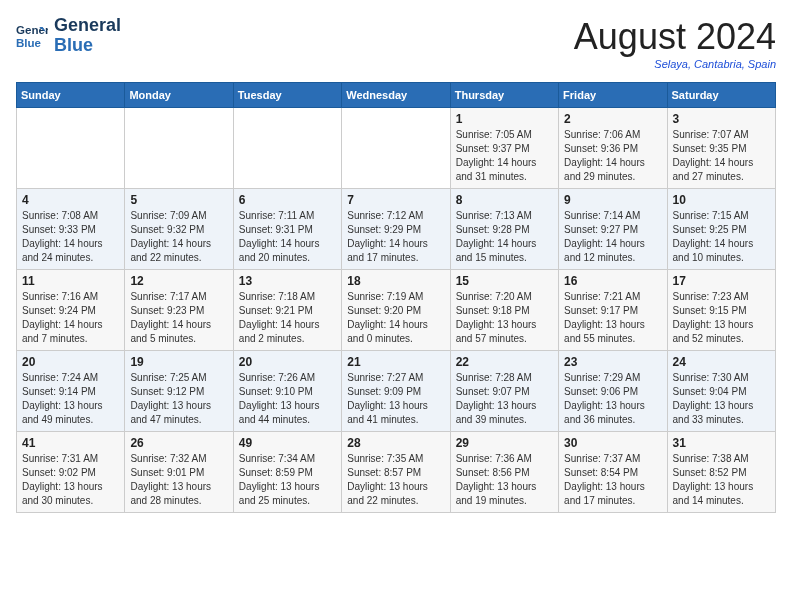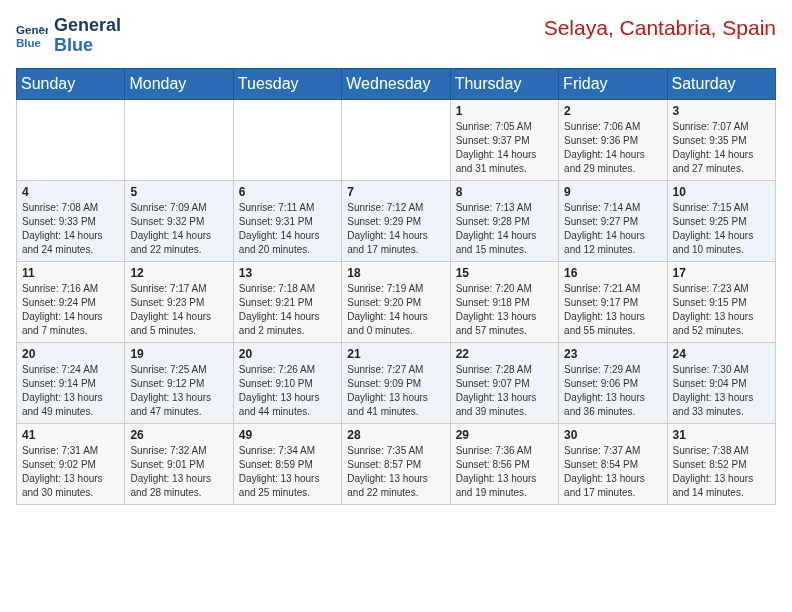--- a/index.html
+++ b/index.html
@@ -33,35 +33,36 @@
     }
     .title-block {
       text-align: right;
     }
     .month-title {
       font-size: 36px;
       font-weight: normal;
       color: #222;
     }
     .location {
-      font-size: 21px;
-      color: #b91c1c;
+      font-size: 11px;
+      color: #1d4ed8;
+      font-style: italic;
     }
     .calendar {
       width: 100%;
       border-collapse: collapse;
       font-size: 11px;
     }
     .calendar thead tr th {
       background: #2a6db5;
       color: #fff;
       padding: 6px 4px;
       text-align: left;
-      font-size: 16px;
-      font-weight: normal;
+      font-size: 11px;
+      font-weight: bold;
       border: 1px solid #1a5a9a;
     }
     .calendar tbody tr td {
       border: 1px solid #ccc;
       vertical-align: top;
       padding: 4px 5px;
       width: 108px;
       min-height: 80px;
       height: 80px;
       background: #fff;
@@ -97,20 +98,21 @@
       <text x="0" y="16" font-size="13" font-weight="bold" fill="#1a3a5c">General</text>
       <text x="0" y="30" font-size="13" font-weight="bold" fill="#2a6db5">Blue</text>
       <polygon points="26,8 34,14 30,8" fill="#2a6db5"></polygon>
     </svg>
     <div style="display:flex;flex-direction:column;line-height:1.1;margin-left:2px;">
       <span class="logo-text">General</span>
       <span class="logo-text" style="color:#2a6db5;">Blue</span>
     </div>
   </div>
   <div class="title-block">
+    <div class="month-title">August 2024</div>
     <div class="location">Selaya, Cantabria, Spain</div>
   </div>
 </div>
 
 <table class="calendar">
   <thead>
     <tr>
     <th>Sunday</th>
         <th>Monday</th>
         <th>Tuesday</th>

